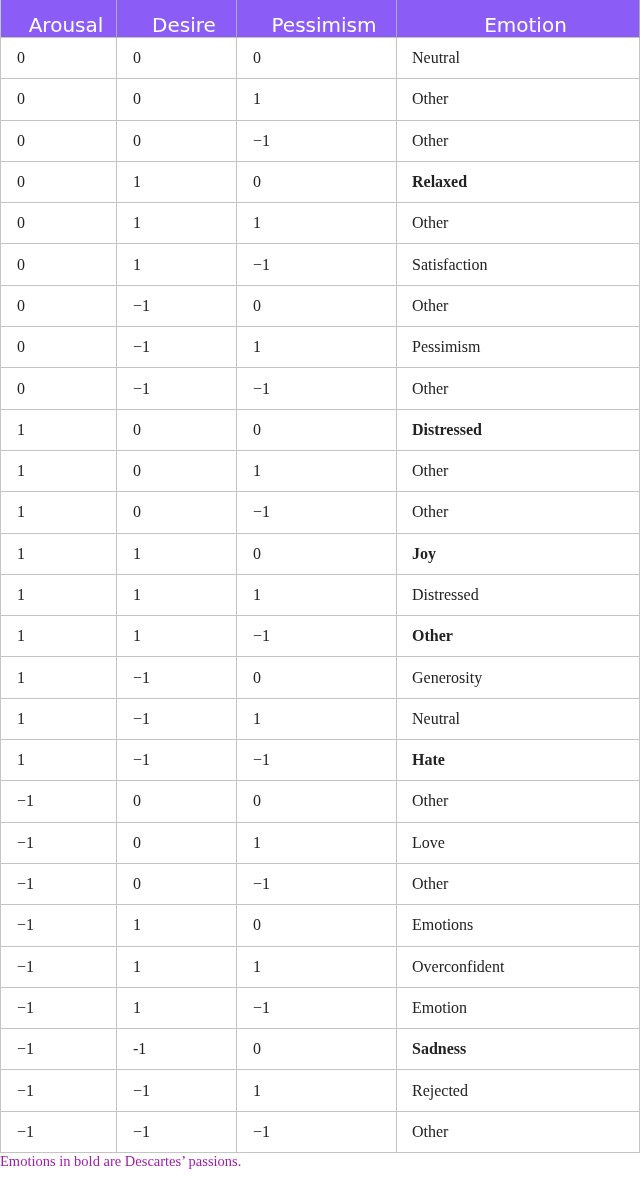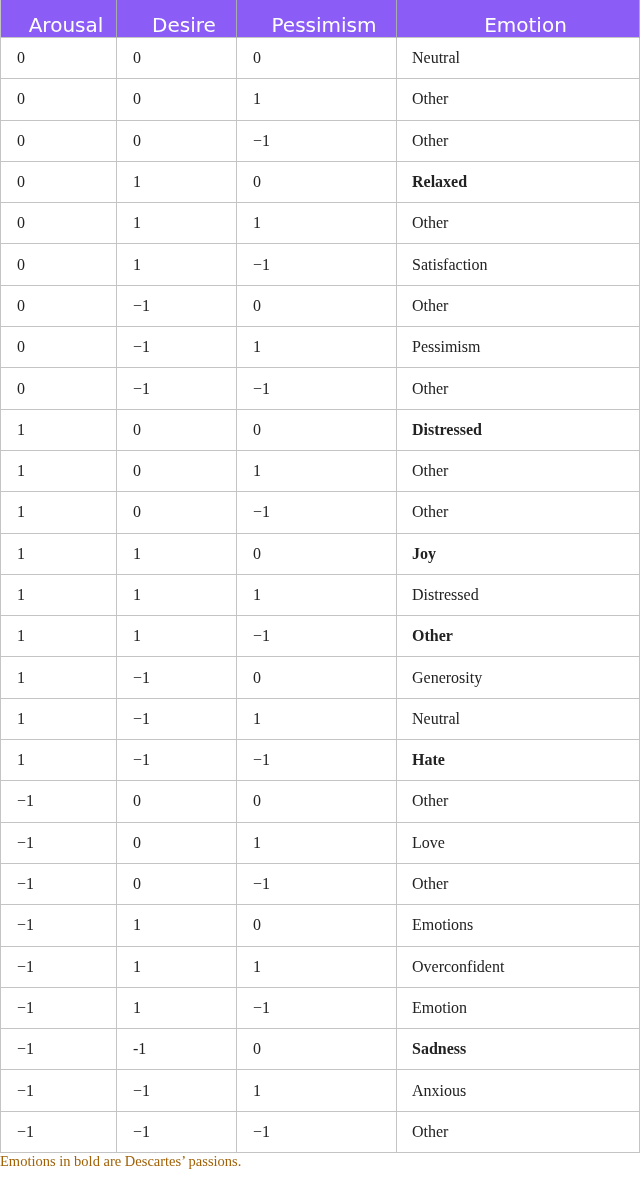--- a/index.html
+++ b/index.html
@@ -40,21 +40,21 @@
     border: 1px solid #c4c4c4;
     vertical-align: middle;
     white-space: nowrap;
   }
   tbody td.emo { padding-left: 15px; }
   tbody td.bold { font-weight: bold; }
   .footnote {
     position: absolute; left: 0; top: 1153px;
     font-family: "Liberation Serif", "DejaVu Serif", serif;
     font-size: 14.5px;
-    color: #a16207;
+    color: #a21caf;
   }
 </style>
 </head>
 <body>
 
 <table>
   <colgroup>
       <col class="c1">
       <col class="c2">
       <col class="c3">
@@ -216,21 +216,21 @@
       <tr>
         <td>−1</td>
         <td>-1</td>
         <td>0</td>
         <td class="emo bold">Sadness</td>
       </tr>
       <tr>
         <td>−1</td>
         <td>−1</td>
         <td>1</td>
-        <td class="emo">Anxious</td>
+        <td class="emo">Rejected</td>
       </tr>
       <tr>
         <td>−1</td>
         <td>−1</td>
         <td>−1</td>
         <td class="emo">Other</td>
       </tr>
     </tbody>
 </table>
 

